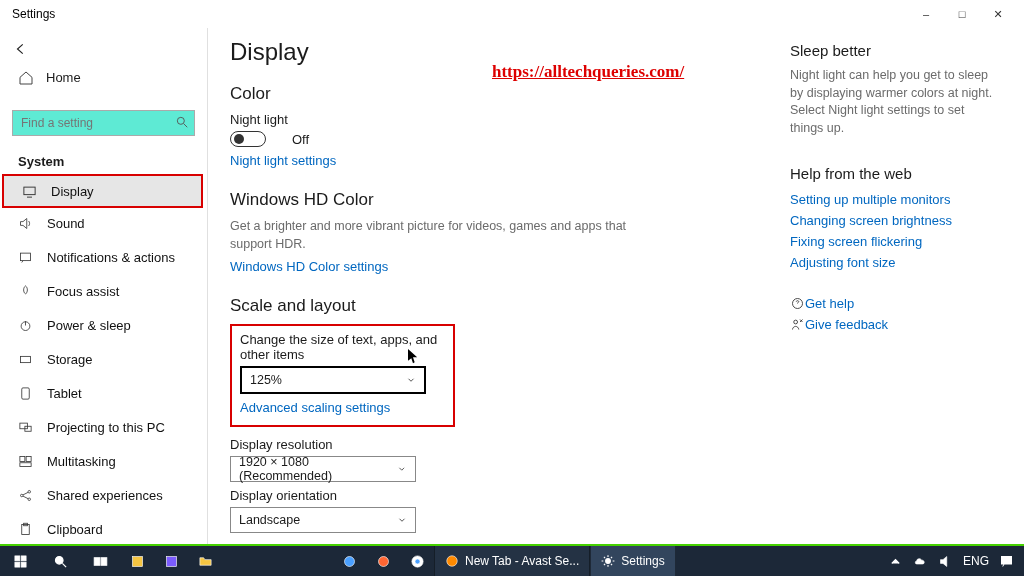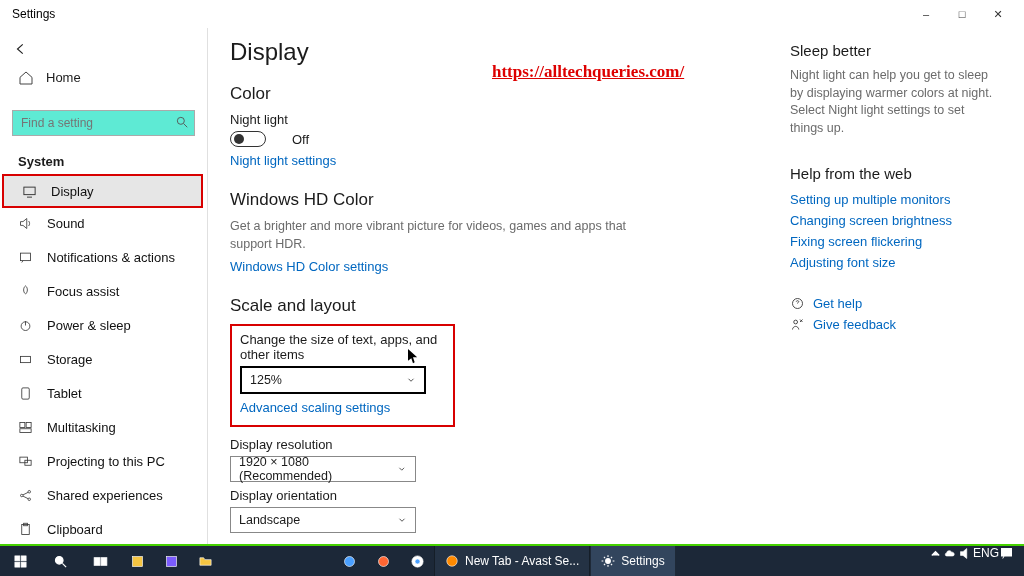--- a/index.html
+++ b/index.html
@@ -83,21 +83,21 @@
   .select.big{border:1px solid #333;}
   .select .chev{width:10px;height:10px;stroke:#333;fill:none;}
   .scale-box{border:2px solid #d80000;padding:6px 8px 10px 8px;margin-top:6px;width:225px;}
   .scale-box .select{width:186px;border:2px solid #000;height:28px;}
   .right-col{
     width:226px;padding-right:18px;
   }
   .right-col .section-title{font-size:15px;margin-top:4px;}
   .right-links{margin-top:10px;}
   .right-links .link{display:block;margin:6px 0;}
-  .help-row{display:flex;align-items:center;gap:8px;margin:6px 0;}
+  .help-row{display:flex;align-items:center;gap:0;margin:6px 0;}
   .help-row svg{width:15px;height:15px;stroke:#333;fill:none;}
   
   .wm-url{
     position:absolute;top:62px;left:492px;
     color:#d00;font-weight:700;font-family:Georgia,serif;font-size:17px;text-decoration:underline;
   }
   
   .taskbar{
     position:absolute;left:0;bottom:0;width:100%;height:32px;background:#1c2838;
     display:flex;align-items:center;color:#fff;font-size:12px;
@@ -107,21 +107,21 @@
     width:40px;height:100%;display:flex;align-items:center;justify-content:center;
   }
   .taskbar svg{width:15px;height:15px;fill:#fff;stroke:#fff;}
   .taskbar .app{width:34px;display:flex;align-items:center;justify-content:center;}
   .tasktab{
     display:flex;align-items:center;gap:6px;height:100%;padding:0 10px;background:#243244;
     border-left:1px solid #0006;border-right:1px solid #0006;max-width:160px;
   }
   .tasktab.active{background:#32455d;}
   .tasktab .icon-box{width:14px;height:14px;}
-  .tray{margin-left:auto;display:flex;padding:0 10px;height:100%;}
+  .tray{margin-left:auto;display:flex;align-items:center;gap:10px;padding:0 10px;height:100%;}
   .cursor-arrow{position:absolute;width:10px;height:14px;left:408px;top:349px;pointer-events:none;}
   .cursor-arrow svg{fill:#000;}
 </style>
 </head>
 <body>
 
 <div class="titlebar">
   <span class="title">Settings</span>
   <span class="spacer"></span>
   <span class="cbtn">–</span>
@@ -197,32 +197,32 @@
       <span>Storage</span>
     </div>
     <div class="nav-item">
       <svg viewBox="0 0 24 24">
           <rect x="6" y="3" width="12" height="18" rx="2" stroke-width="1.3"></rect>
         </svg>
       <span>Tablet</span>
     </div>
     <div class="nav-item">
       <svg viewBox="0 0 24 24">
+          <rect x="3" y="5" width="12" height="9" stroke-width="1.3"></rect>
+          <rect x="11" y="10" width="10" height="8" stroke-width="1.3"></rect>
+        </svg>
+      <span>Projecting to this PC</span>
+    </div>
+    <div class="nav-item">
+      <svg viewBox="0 0 24 24">
           <rect x="3" y="4" width="8" height="8" stroke-width="1.3"></rect>
           <rect x="13" y="4" width="8" height="8" stroke-width="1.3"></rect>
           <rect x="3" y="14" width="18" height="6" stroke-width="1.3"></rect>
         </svg>
       <span>Multitasking</span>
-    </div>
-    <div class="nav-item">
-      <svg viewBox="0 0 24 24">
-          <rect x="3" y="5" width="12" height="9" stroke-width="1.3"></rect>
-          <rect x="11" y="10" width="10" height="8" stroke-width="1.3"></rect>
-        </svg>
-      <span>Projecting to this PC</span>
     </div>
     <div class="nav-item">
       <svg viewBox="0 0 24 24">
           <circle cx="6" cy="12" r="2" stroke-width="1.3"></circle>
           <circle cx="18" cy="6" r="2" stroke-width="1.3"></circle>
           <circle cx="18" cy="18" r="2" stroke-width="1.3"></circle>
           <path d="M8 11l8-4M8 13l8 4" stroke-width="1.3"></path>
         </svg>
       <span>Shared experiences</span>
     </div>

